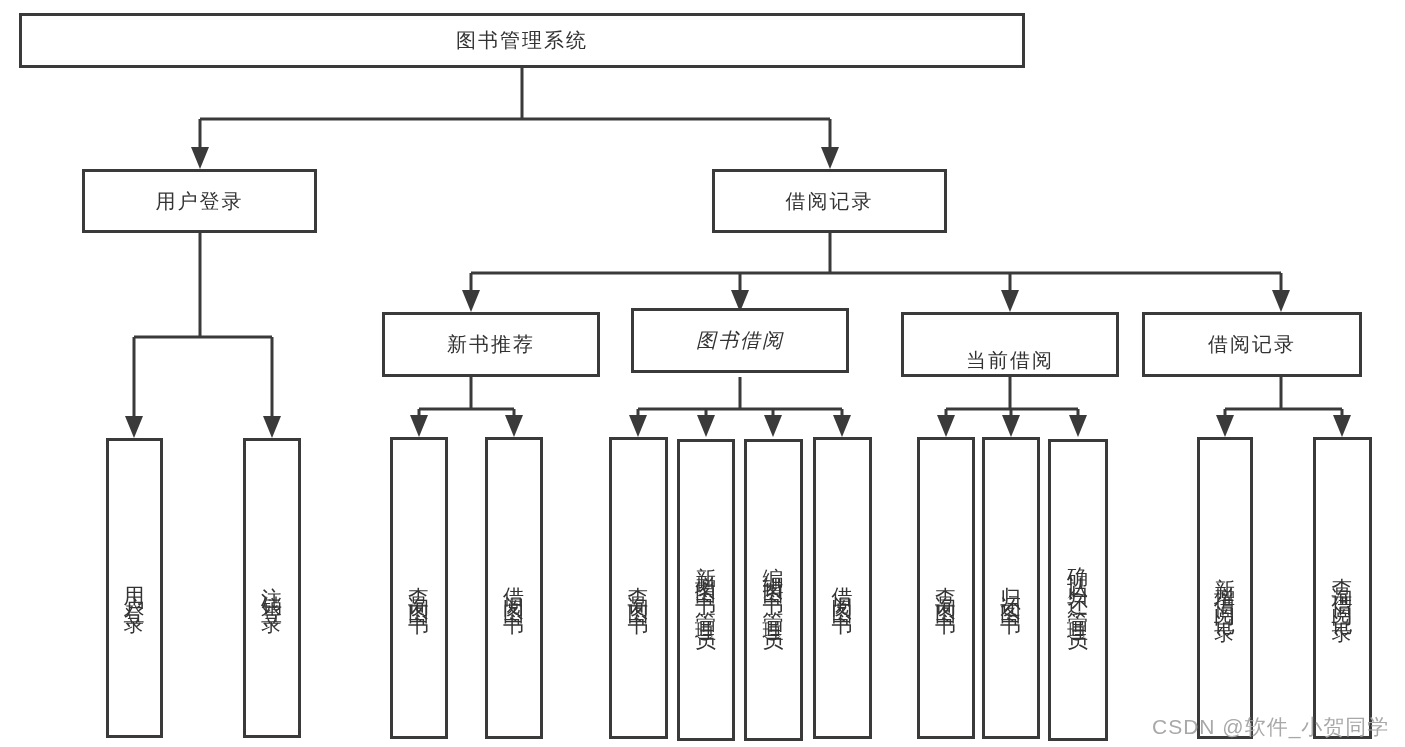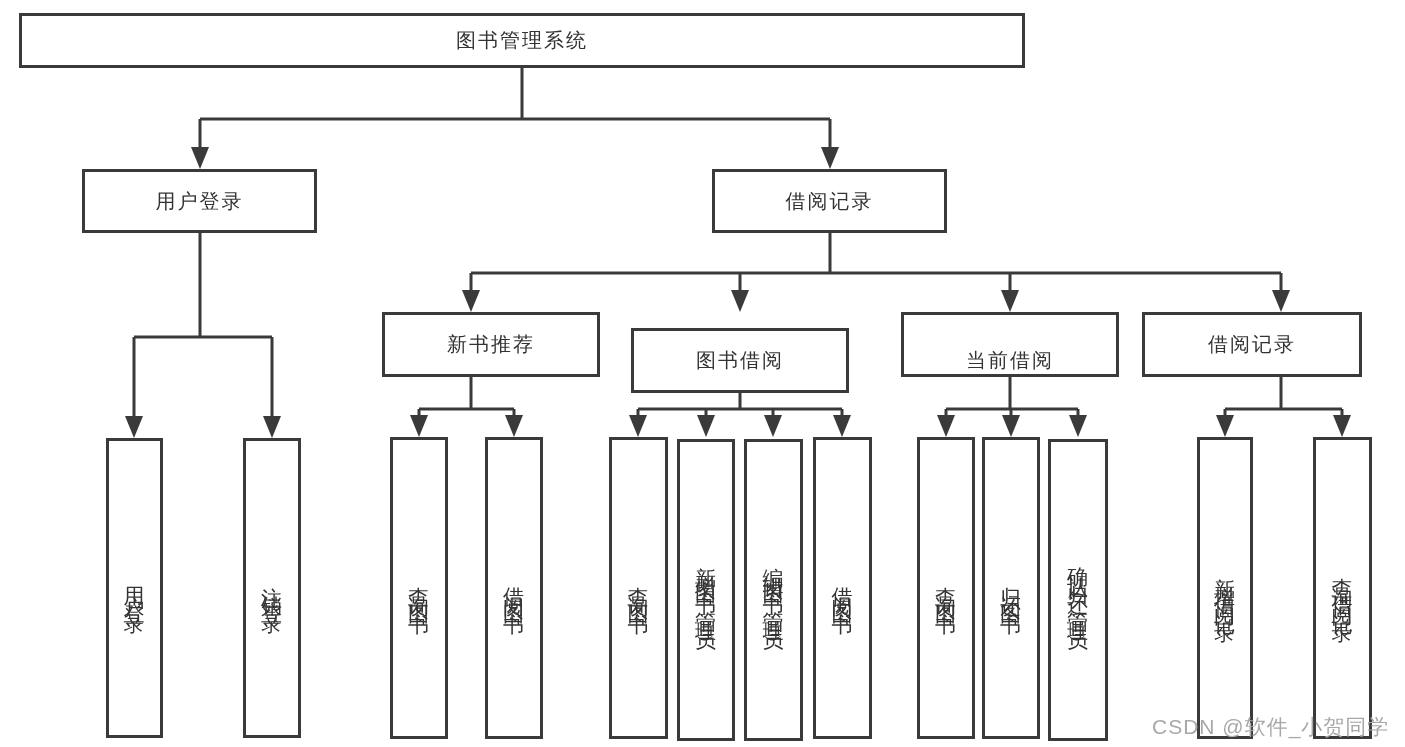--- a/index.html
+++ b/index.html
@@ -73,21 +73,21 @@
   <div class="node hnode" style="left:82px;top:169px;width:235px;height:64px;">
     <span>用户登录</span>
   </div>
   <div class="node hnode" style="left:712px;top:169px;width:235px;height:64px;">
     <span>借阅记录</span>
   </div>
 
   <div class="node hnode" style="left:362px;top:312px;width:218px;height:65px;margin-left:20px;">
     <span>新书推荐</span>
   </div>
-  <div class="node hnode" style="left:631px;top:328px;width:218px;height:65px;">
+  <div class="node hnode" style="left:631px;top:308px;width:218px;height:65px;font-style:italic;">
     <span>图书借阅</span>
   </div>
   <div class="node hnode" style="left:901px;top:312px;width:218px;height:65px;align-items:flex-end;">
     <span>当前借阅</span>
   </div>
   <div class="node hnode" style="left:1142px;top:312px;width:220px;height:65px;justify-content:center;">
     <span>借阅记录</span>
   </div>
 
   <div class="node vnode" style="left:106px;top:438px;width:57px;height:300px;">

